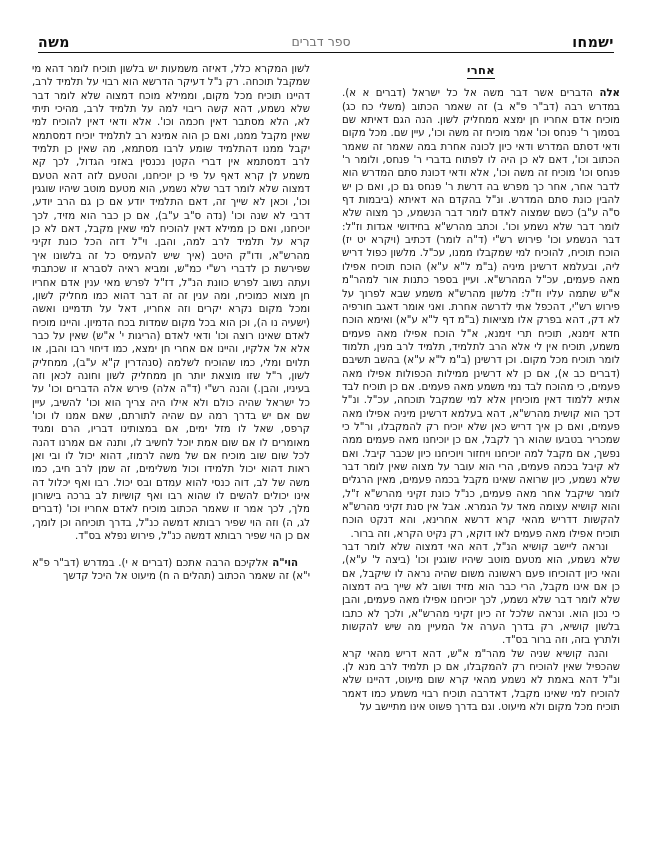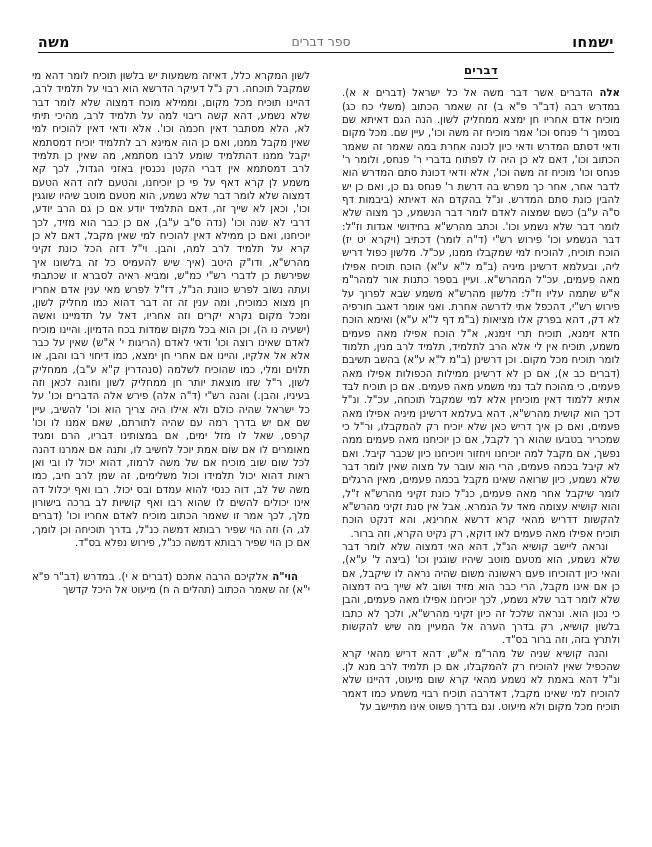--- a/index.html
+++ b/index.html
@@ -106,21 +106,21 @@
     letter-spacing: 0.4px;
     margin: 2px 0 9px 0;
     padding-bottom: 0px;
   }
   .section-title span.t {
     border-bottom: 1.2px solid #111111;
     padding-bottom: 1px;
   }
 
   p.para {
-    margin: 7px 0 0 0;
+    margin: 0 0 0 0;
     text-indent: 0;
     hyphens: none;
   }
   p.para + p.para {
     margin-top: 0px;
   }
   p.indent {
     text-indent: 12px;
   }
   .lead {
@@ -151,21 +151,21 @@
       <div class="runhead-center">ספר דברים</div>
       <div class="runhead-side">משה</div>
     </div>
   </div>
   <div class="runhead-rule"></div>
 
   <div class="columns">
 
     <div class="col col-right">
 
-      <div class="section-title"><span class="t">דברים</span></div>
+      <div class="section-title"><span class="t">אחרי</span></div>
 
       <p class="para"><span class="lead">אלה</span><span> הדברים אשר דבר משה אל כל ישראל (דברים א א). במדרש רבה (דב"ר פ"א ב) זה שאמר הכתוב (משלי כח כג) מוכיח אדם אחריו חן ימצא ממחליק לשון. הנה הגם דאיתא שם בסמוך ר' פנחס וכו' אמר מוכיח זה משה וכו', עיין שם. מכל מקום ודאי דסתם המדרש ודאי כיון לכונה אחרת במה שאמר זה שאמר הכתוב וכו', דאם לא כן היה לו לפתוח בדברי ר' פנחס, ולומר ר' פנחס וכו' מוכיח זה משה וכו', אלא ודאי דכונת סתם המדרש הוא לדבר אחר, אחר כך מפרש בה דרשת ר' פנחס גם כן, ואם כן יש להבין כונת סתם המדרש. ונ"ל בהקדם הא דאיתא (ביבמות דף ס"ה ע"ב) כשם שמצוה לאדם לומר דבר הנשמע, כך מצוה שלא לומר דבר שלא נשמע וכו'. וכתב מהרש"א בחידושי אגדות וז"ל: דבר הנשמע וכו' פירוש רש"י (ד"ה לומר) דכתיב (ויקרא יט יז) הוכח תוכיח, להוכיח למי שמקבלו ממנו, עכ"ל. מלשון כפול דריש ליה, ובעלמא דרשינן מיניה (ב"מ ל"א ע"א) הוכח תוכיח אפילו מאה פעמים, עכ"ל המהרש"א. ועיין בספר כתנות אור למהר"מ א"ש שתמה עליו וז"ל: מלשון מהרש"א משמע שבא לפרוך על פירוש רש"י, דהכפל אתי לדרשה אחרת. ואני אומר דאגב חורפיה לא דק, דהא בפרק אלו מציאות (ב"מ דף ל"א ע"א) ואימא הוכח חדא זימנא, תוכיח תרי זימנא, א"ל הוכח אפילו מאה פעמים משמע, תוכיח אין לי אלא הרב לתלמיד, תלמיד לרב מנין, תלמוד לומר תוכיח מכל מקום. וכן דרשינן (ב"מ ל"א ע"א) בהשב תשיבם (דברים כב א), אם כן לא דרשינן ממילות הכפולות אפילו מאה פעמים, כי מהוכח לבד נמי משמע מאה פעמים. אם כן תוכיח לבד אתיא ללמוד דאין מוכיחין אלא למי שמקבל תוכחה, עכ"ל. ונ"ל דכך הוא קושית מהרש"א, דהא בעלמא דרשינן מיניה אפילו מאה פעמים, ואם כן איך דריש כאן שלא יוכיח רק להמקבלו, ור"ל כי שמכריר בטבעו שהוא רך לקבל, אם כן יוכיחנו מאה פעמים ממה נפשך, אם מקבל למה יוכיחנו ויחזור ויוכיחנו כיון שכבר קיבל. ואם לא קיבל בכמה פעמים, הרי הוא עובר על מצוה שאין לומר דבר שלא נשמע, כיון שרואה שאינו מקבל בכמה פעמים, מאין הרגלים לומר שיקבל אחר מאה פעמים, כנ"ל כונת זקיני מהרש"א ז"ל, והוא קושיא עצומה מאד על הגמרא. אבל אין סנת זקיני מהרש"א להקשות דדריש מהאי קרא דרשא אחרינא, והא דנקט הוכח תוכיח אפילו מאה פעמים לאו דוקא, רק נקיט הקרא, וזה ברור.</span></p>
 
       <p class="para indent"><span>ונראה ליישב קושיא הנ"ל, דהא האי דמצוה שלא לומר דבר שלא נשמע, הוא מטעם מוטב שיהיו שוגגין וכו' (ביצה ל' ע"א), והאי כיון דהוכיחו פעם ראשונה משום שהיה נראה לו שיקבל, אם כן אם אינו מקבל, הרי כבר הוא מזיד ושוב לא שייך ביה דמצוה שלא לומר דבר שלא נשמע, לכך יוכיחנו אפילו מאה פעמים, והבן כי נכון הוא. ונראה שלכל זה כיון זקיני מהרש"א, ולכך לא כתבו בלשון קושיא, רק בדרך הערה אל המעיין מה שיש להקשות ולתרץ בזה, וזה ברור בס"ד.</span></p>
 
       <p class="para indent"><span>והנה קושיא שניה של מהר"מ א"ש, דהא דריש מהאי קרא שהכפיל שאין להוכיח רק להמקבלו, אם כן תלמיד לרב מנא לן. ונ"ל דהא באמת לא נשמע מהאי קרא שום מיעוט, דהיינו שלא להוכיח למי שאינו מקבל, דאדרבה תוכיח רבוי משמע כמו דאמר תוכיח מכל מקום ולא מיעוט. וגם בדרך פשוט אינו מתיישב על</span></p>
 
     </div>
 
     <div class="col col-left">

